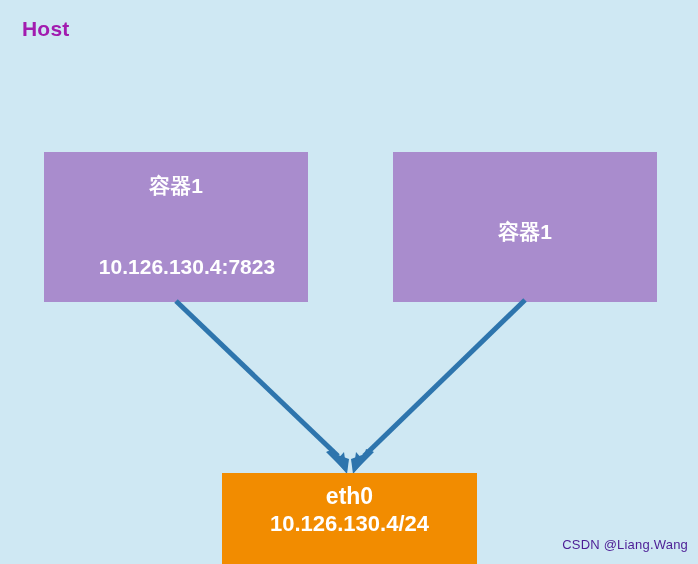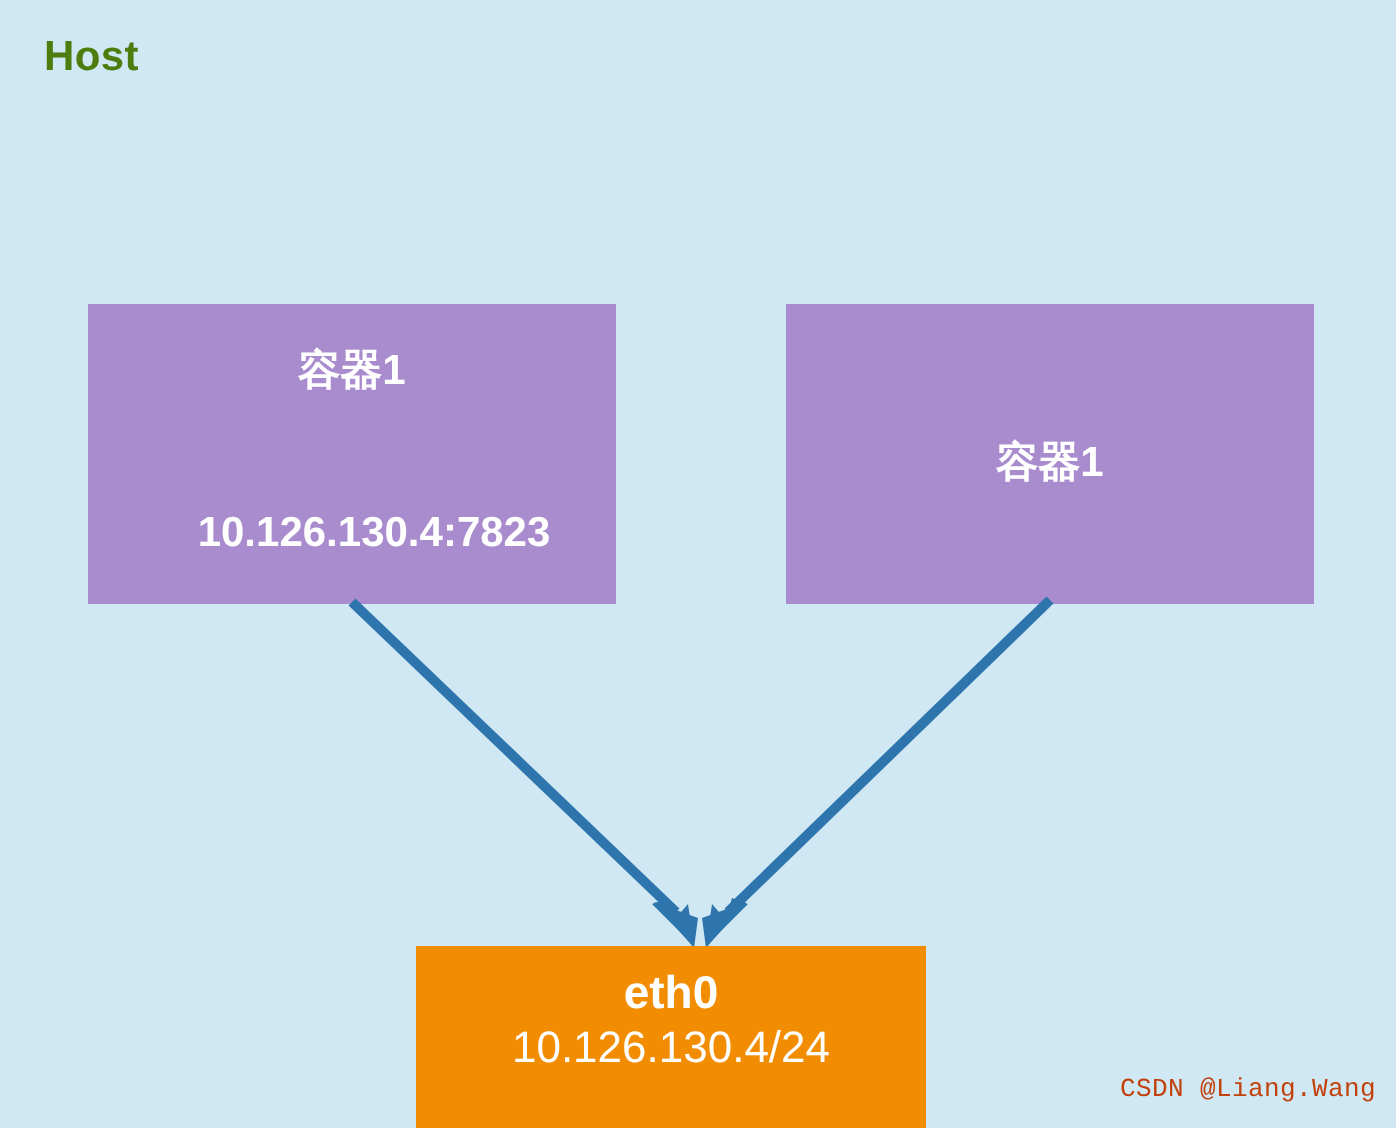--- a/index.html
+++ b/index.html
@@ -15,21 +15,21 @@
     height: 564px;
     background: #cfe8f3;
     overflow: hidden;
   }
   #host-title {
     position: absolute;
     left: 22px;
     top: 16px;
     font-size: 21px;
     font-weight: bold;
-    color: #4d7c0f;
+    color: #a21caf;
     letter-spacing: 0.2px;
     line-height: 1.2;
   }
   .node-box {
     position: absolute;
     box-sizing: border-box;
     display: flex;
     flex-direction: column;
     align-items: center;
     justify-content: center;
@@ -53,53 +53,52 @@
   }
   .container-addr {
     font-size: 21px;
     font-weight: bold;
     line-height: 1.2;
     padding-bottom: 12px;
     margin-left: 22px;
   }
   #eth0-box {
     background: #f28c00;
-    left: 208px;
+    left: 222px;
     top: 473px;
     width: 255px;
     height: 91px;
     justify-content: flex-start;
     padding-top: 9px;
   }
   .eth0-title {
     font-size: 23px;
     font-weight: bold;
     line-height: 1.25;
   }
   .eth0-addr {
     font-size: 22px;
-    font-weight: normal;
+    font-weight: bold;
     line-height: 1.2;
   }
   #arrow-layer {
     position: absolute;
     left: 0;
     top: 0;
     width: 698px;
     height: 564px;
   }
   #watermark {
     position: absolute;
     right: 10px;
     bottom: 12px;
     font-size: 13px;
-    color: #c2410c;
+    color: #4c1d95;
     white-space: nowrap;
     letter-spacing: 0.2px;
-    font-family: Liberation Mono, monospace;
   }
 </style>
 </head>
 <body>
 
 <div id="canvas">
 
   <div id="host-title">Host</div>
 
   <div class="node-box container-box" id="container-box-1">

